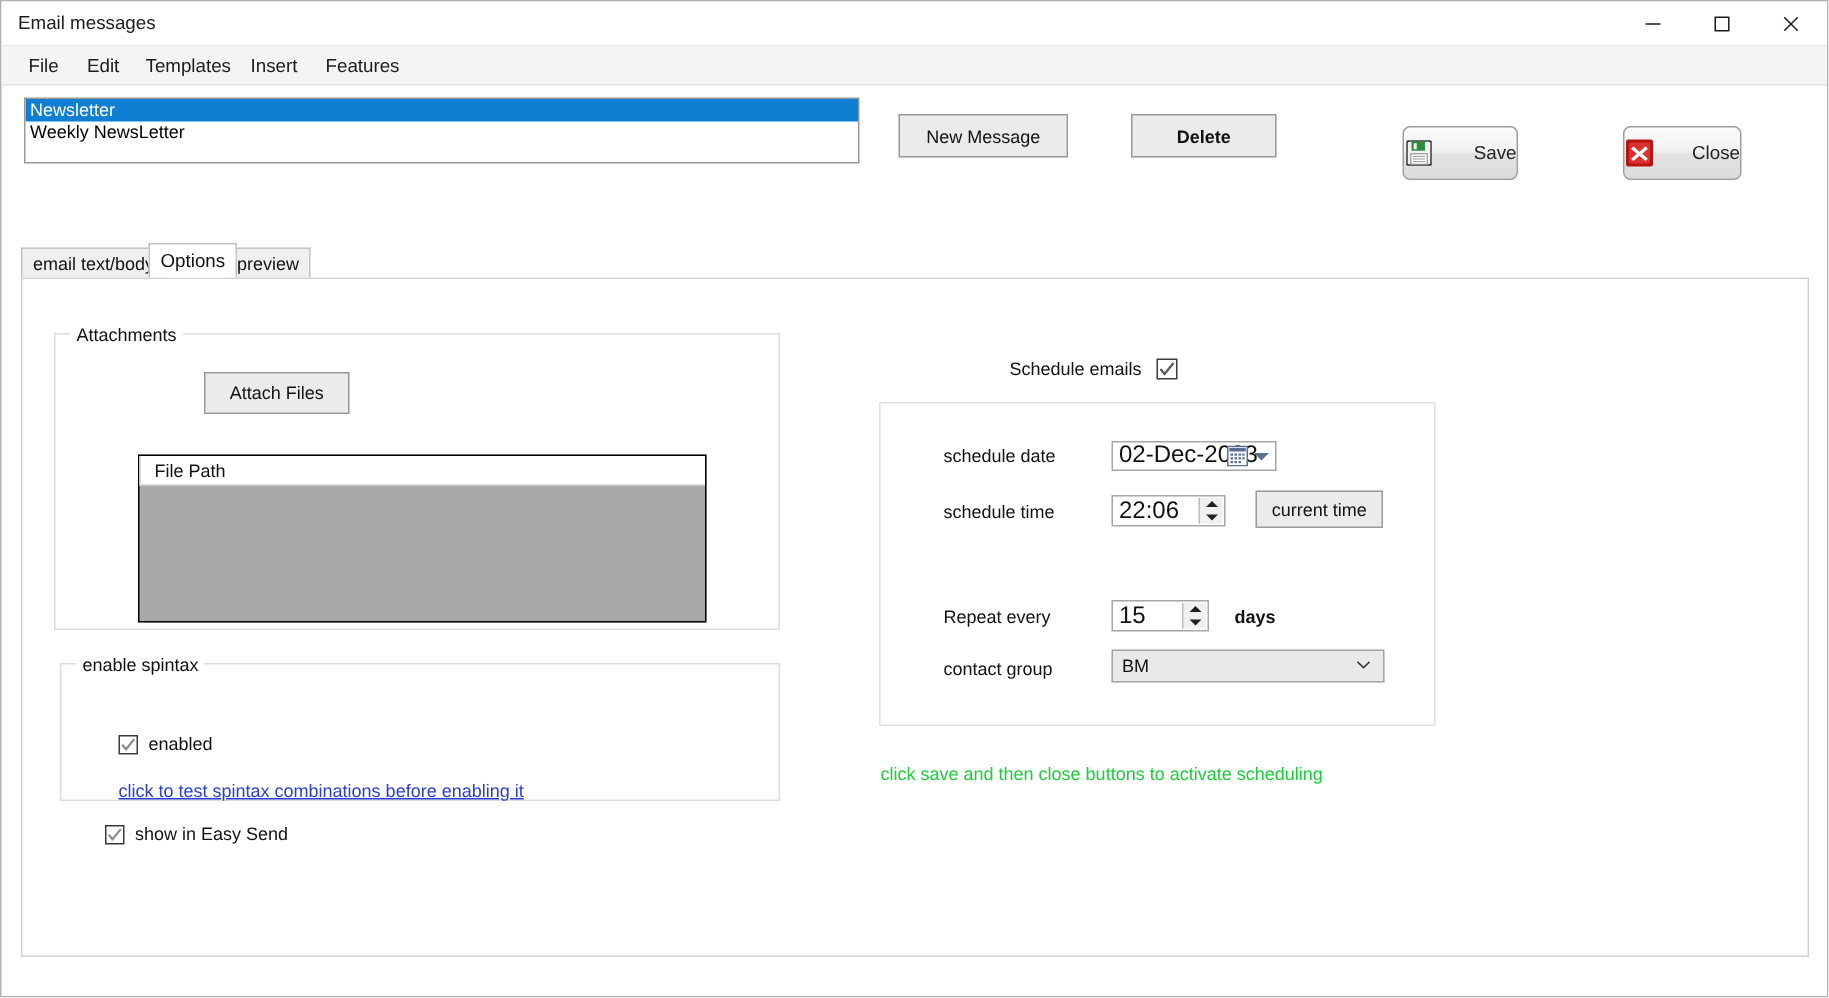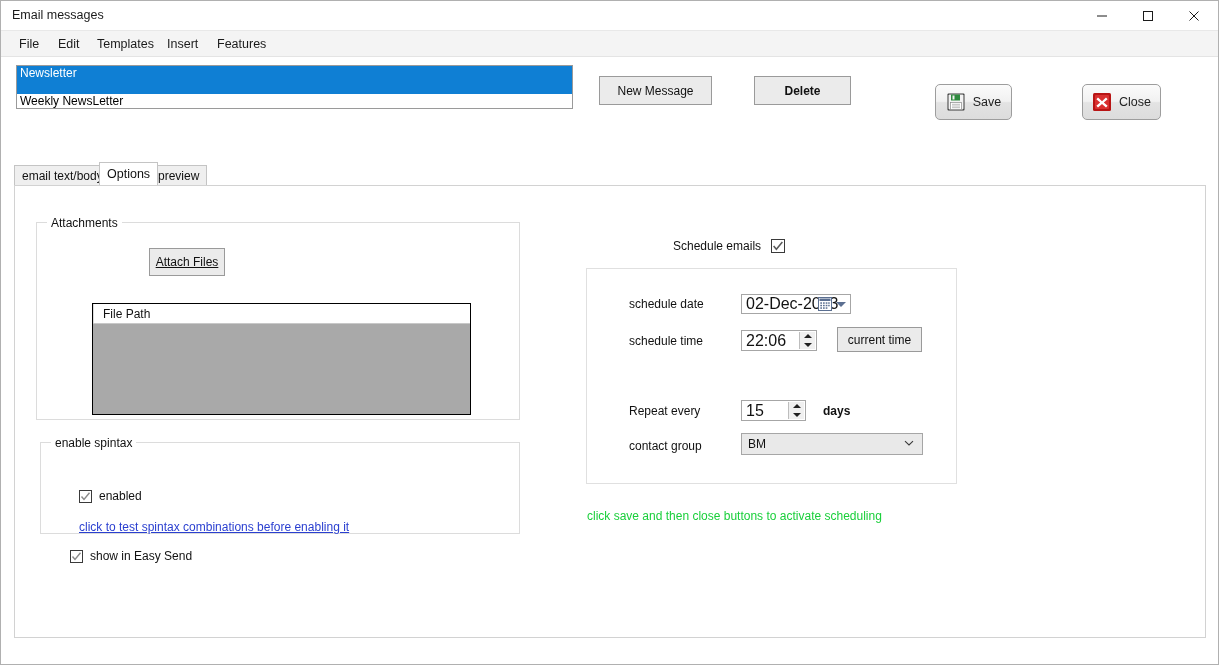--- a/index.html
+++ b/index.html
@@ -59,21 +59,21 @@
 
   
   #tpl-list {
     position: absolute; left: 15px; top: 64px;
     width: 557px; height: 44px;
     background: #ffffff;
     border: 1px solid #9a9a9a;
     overflow: hidden;
   }
   .tpl-row {
-    height: 28px; line-height: 15px;
+    height: 15px; line-height: 15px;
     padding-left: 3px;
     font-size: 12px;
     white-space: nowrap;
   }
   .tpl-row.selected {
     background: #0f7fd4;
     color: #ffffff;
   }
 
   
@@ -88,21 +88,21 @@
   #btn-new-message { left: 598px; top: 75px; width: 113px; height: 29px; }
   #btn-delete      { left: 753px; top: 75px; width: 97px;  height: 29px; font-weight: bold; }
 
   
   .glossbtn {
     position: absolute;
     height: 36px;
     border: 1px solid #9d9d9d;
     border-radius: 5px;
     background: linear-gradient(to bottom, #fbfbfb 0%, #f1f1f1 48%, #e3e3e3 52%, #dcdcdc 100%);
-    display: flex; align-items: center; justify-content: center;
+    display: flex; align-items: center; justify-content: space-between;
     gap: 7px;
     font-size: 12.5px; color: #222222;
     white-space: nowrap;
   }
   #btn-save  { left: 934px;  top: 83px; width: 77px; }
   #btn-close-app { left: 1081px; top: 83px; width: 79px; }
 
   
   #tabstrip {
     position: absolute; left: 13px; top: 162px;
@@ -142,21 +142,21 @@
     position: absolute; top: -7px; left: 10px;
     background: #ffffff;
     padding: 0 4px;
     font-size: 12px; color: #111111;
     white-space: nowrap;
   }
   #grp-attachments { left: 21px; top: 36px; width: 484px; height: 198px; }
   #grp-spintax     { left: 25px; top: 256px; width: 480px; height: 92px; }
 
   #btn-attach-files {
-    position: absolute; left: 112px; top: 25px; width: 76px; height: 28px; text-decoration: underline;
+    position: absolute; left: 99px; top: 25px; width: 97px; height: 28px;
   }
 
   
   #filepath-list {
     position: absolute; left: 55px; top: 80px;
     width: 379px; height: 112px;
     background: #a9a9a9;
     border: 1px solid #000000;
   }
   #filepath-header {

